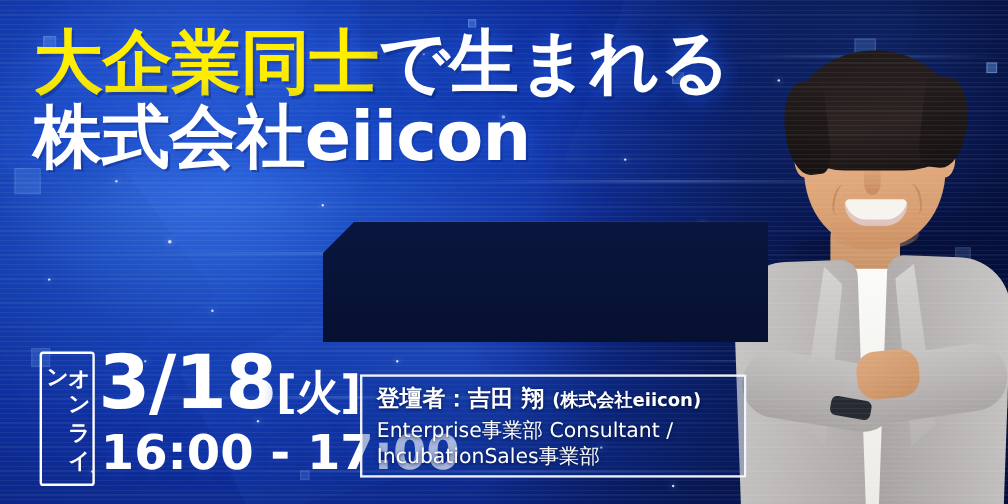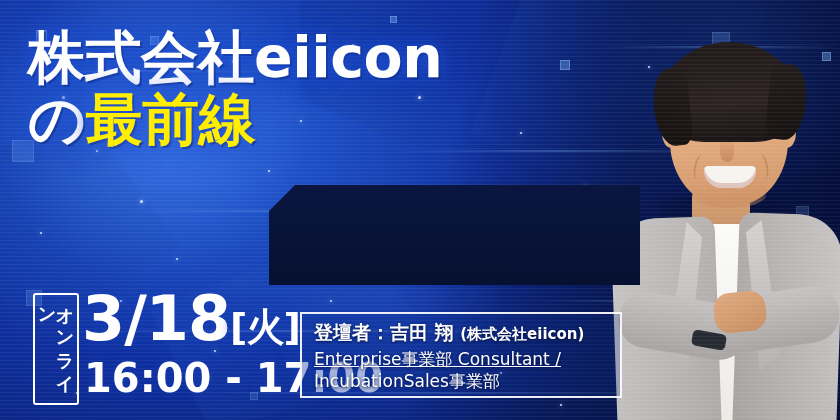--- a/index.html
+++ b/index.html
@@ -202,21 +202,21 @@
     position: absolute; left: 300px; top: 312px; width: 322px; height: 86px;
     border: 2px solid rgba(255,255,255,.92);
     background: linear-gradient(100deg, rgba(14,55,160,.40), rgba(10,40,130,.22));
     padding: 7px 0 2px 12px; box-sizing: border-box;
   }
   .sp-l1 { color:#fff; font-weight:800; font-size:19px; line-height:1.25; white-space:nowrap;
            text-shadow: 0 1px 3px rgba(4,16,60,.9); }
   .sp-l1 .org { font-size: 15px; font-weight: 700; }
   .sp-l2, .sp-l3 { color:#fff; font-weight:500; font-size:17px; line-height:1.3; white-space:nowrap;
            text-shadow: 0 1px 3px rgba(4,16,60,.9); }
-  .sp-l2 { margin-top: 3px; text-decoration: underline; }
+  .sp-l2 { margin-top: 3px; }
 </style>
 </head>
 <body>
 
 <div id="banner">
 
   <div class="bg-base"></div>
   <div class="facet f1"></div>
   <div class="facet f2"></div>
   <div class="facet f5"></div>
@@ -305,22 +305,22 @@
     <div class="p-brow-l"></div>
     <div class="p-brow-r"></div>
     <div class="p-hair"></div>
     <div class="p-hair2"></div>
     <div class="p-hair3"></div>
   </div>
 
   <div class="scanlines"></div>
 
   <div class="title">
+    <div class="tline t1"><span class="ylw">大企業同士</span><span class="wht">で生まれる</span></div>
     <div class="tline t2"><span class="wht">株式会社eiicon</span></div>
-    <div class="tline t3"><span class="wht">の</span><span class="ylw">最前線</span></div>
   </div>
 
   <div class="subbox">
     <div class="subbox-inner">
     </div>
   </div>
 
   <div class="online">
     <span>オンライン</span>
   </div>

